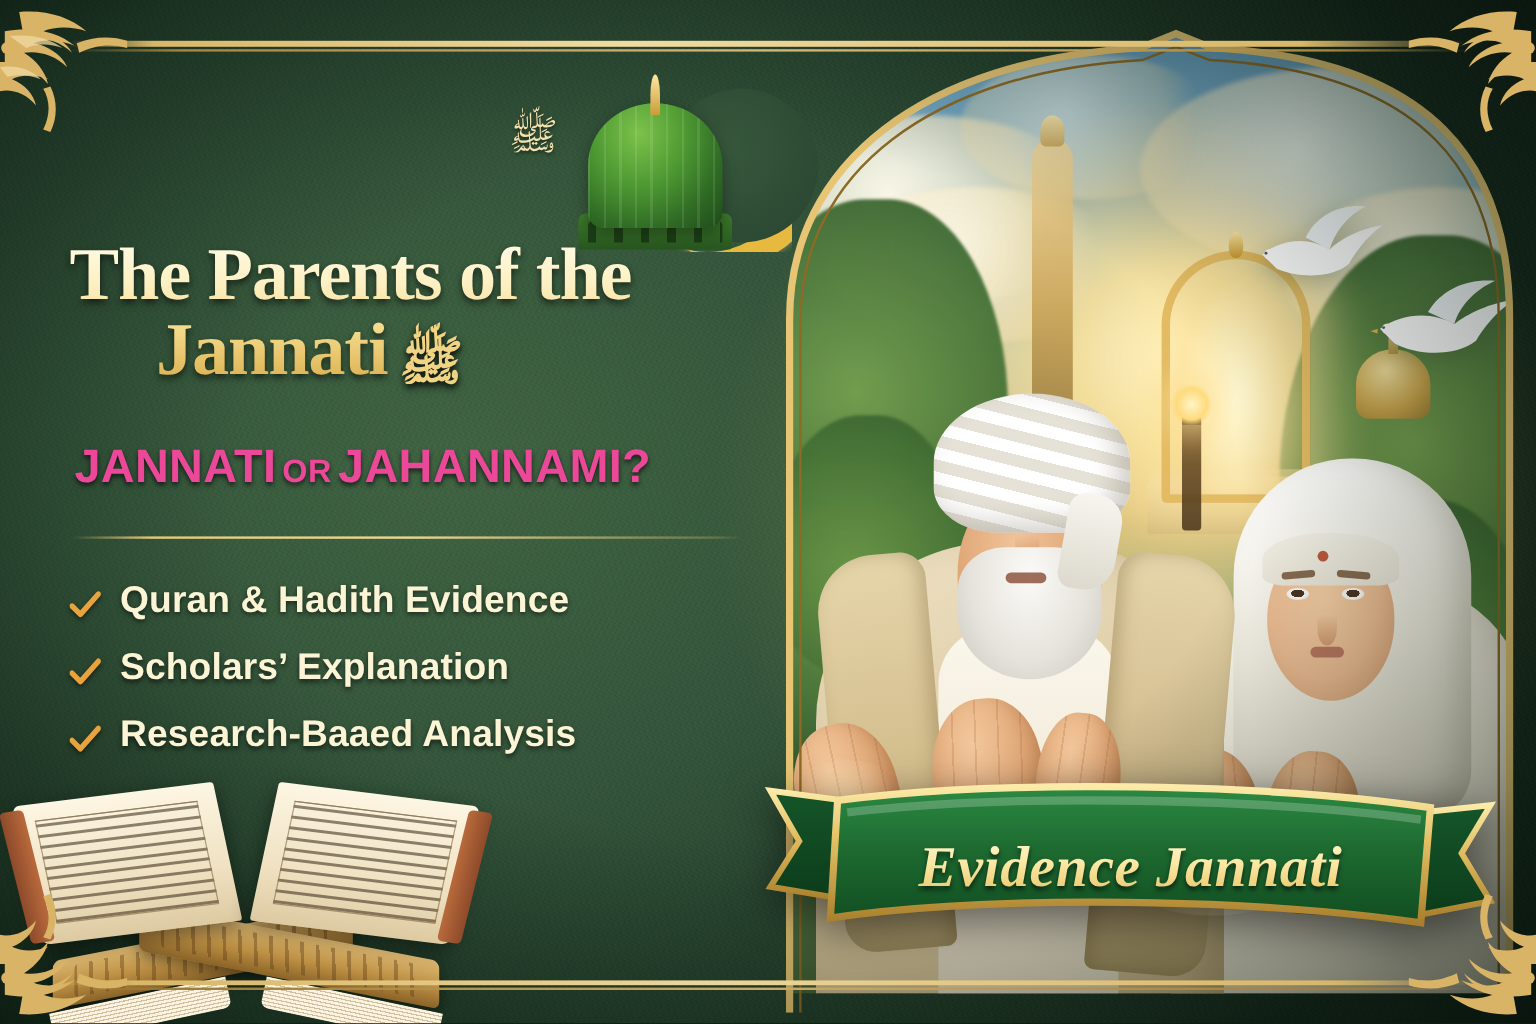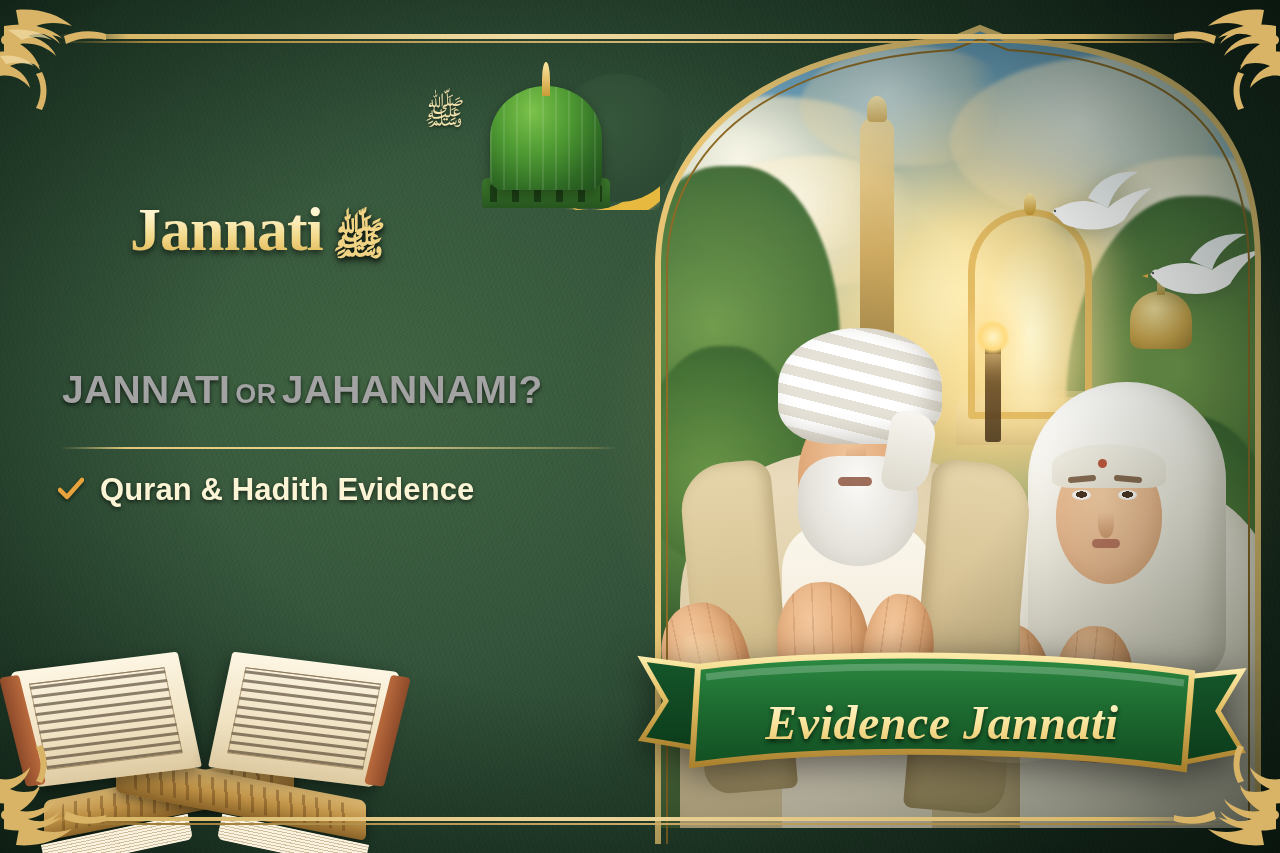--- a/index.html
+++ b/index.html
@@ -356,38 +356,38 @@
     vertical-align:-4px;
     margin-left:10px;
     -webkit-text-fill-color:#f1d384;
     filter:drop-shadow(0 2px 2px rgba(0,0,0,.5));
   }
 
   .subhead{
     position:absolute;left:62px;top:368px;width:580px;
     font-family:"Liberation Sans", sans-serif;
     font-weight:700;font-size:39px;letter-spacing:.3px;
-    color:#a3a3a3;
+    color:#ec4899;
     text-shadow:0 2px 4px rgba(0,0,0,.65);
   }
   .subhead .or{
     font-size:27px;font-weight:700;letter-spacing:.5px;
     margin:0 5px;
   }
 
   .divider{
     position:absolute;left:60px;top:447px;width:558px;height:2px;
     background:linear-gradient(90deg, rgba(228,195,110,0) 0%, rgba(235,206,126,.95) 12%, rgba(244,220,150,.95) 50%, rgba(228,195,110,.25) 96%, rgba(228,195,110,0) 100%);
   }
 
   .bullets{
     position:absolute;left:58px;top:462px;width:560px;
   }
   .bullet{
-    display:flex;align-items:center;gap:16px;height:56px;
+    display:flex;align-items:flex-end;gap:16px;height:56px;
   }
   .check{
     flex:0 0 auto;width:26px;height:26px;position:relative;
   }
   .check svg{display:block;filter:drop-shadow(0 2px 2px rgba(0,0,0,.5));}
   .bullet-label{
     font-family:"Liberation Sans", sans-serif;
     font-weight:700;font-size:31px;letter-spacing:.1px;
     color:#fbf5d6;
     text-shadow:0 2px 4px rgba(0,0,0,.6);
@@ -594,39 +594,56 @@
       <div class="dome-base"></div>
       <div class="dome">
         <span class="dome-ribs"></span>
       </div>
       <div class="dome-spire"></div>
     </div>
 
     <div class="saw-mark-top">ﷺ</div>
 
     <div class="headline">
+      <span>The Parents of the</span>
       <span class="l2">
         <span>Jannati</span><span class="saw-mark">ﷺ</span>
       </span>
     </div>
 
     <div class="subhead">
       <span>JANNATI</span><span class="or">OR</span><span>JAHANNAMI?</span>
     </div>
 
     <div class="divider"></div>
 
     <div class="bullets">
       <div class="bullet">
         <span class="check">
           <svg width="26" height="26" viewBox="0 0 26 26">
               <path d="M2 13 L9 20 L24 3" fill="none" stroke="#e8a33d" stroke-width="4.5" stroke-linecap="round" stroke-linejoin="round"></path>
             </svg>
         </span>
         <span class="bullet-label">Quran &amp; Hadith Evidence</span>
+      </div>
+      <div class="bullet">
+        <span class="check">
+          <svg width="26" height="26" viewBox="0 0 26 26">
+              <path d="M2 13 L9 20 L24 3" fill="none" stroke="#e8a33d" stroke-width="4.5" stroke-linecap="round" stroke-linejoin="round"></path>
+            </svg>
+        </span>
+        <span class="bullet-label">Scholars’ Explanation</span>
+      </div>
+      <div class="bullet">
+        <span class="check">
+          <svg width="26" height="26" viewBox="0 0 26 26">
+              <path d="M2 13 L9 20 L24 3" fill="none" stroke="#e8a33d" stroke-width="4.5" stroke-linecap="round" stroke-linejoin="round"></path>
+            </svg>
+        </span>
+        <span class="bullet-label">Research-Baaed Analysis</span>
       </div>
     </div>
   </div>
 
   <div class="quran">
     <div class="rehal-l">
         <span class="rehal-carve"></span>
       </div>
     <div class="rehal-r">
         <span class="rehal-carve"></span>

